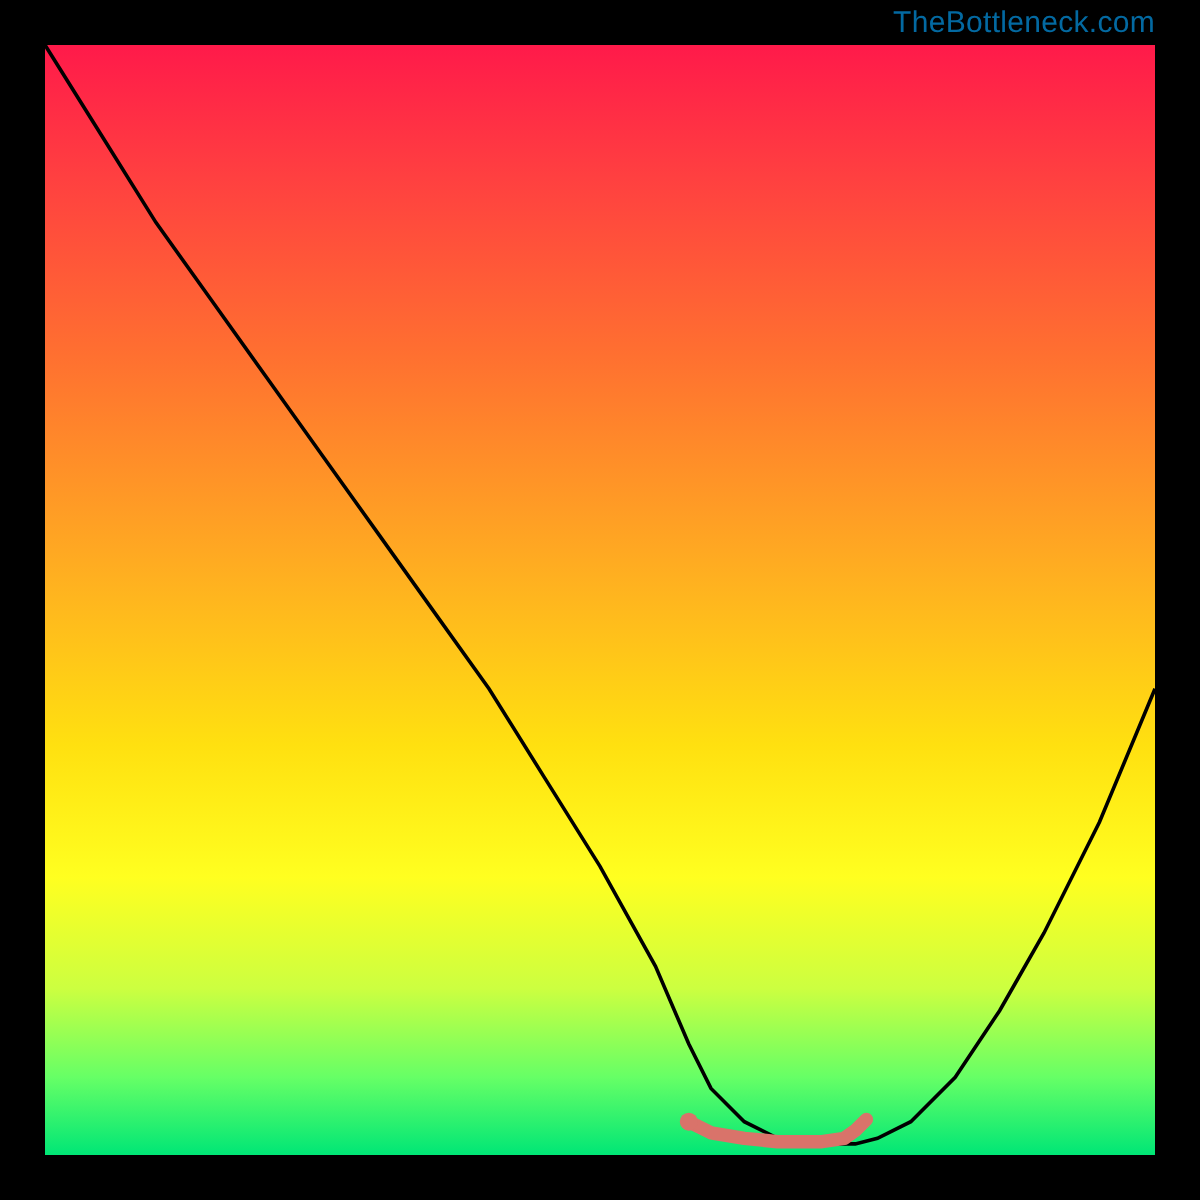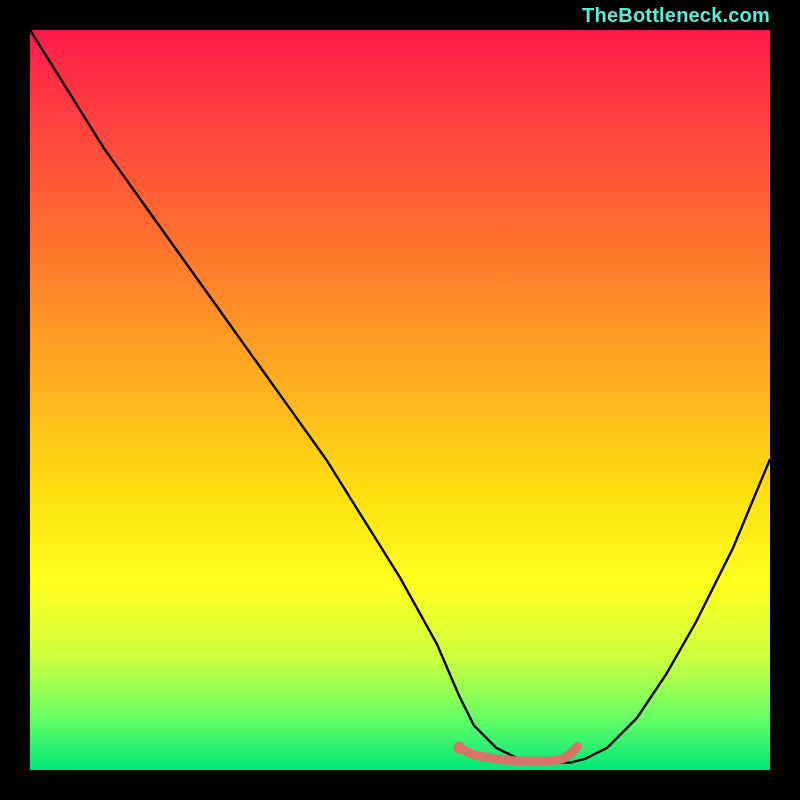--- a/index.html
+++ b/index.html
@@ -27,22 +27,22 @@
       #66ff66 93%,
       #00e676 100%);
     box-sizing: border-box;
   }
   .watermark {
     position: absolute;
     top: 4px;
     right: 30px;
     font-family: Arial, Helvetica, sans-serif;
     font-size: 20px;
-    font-weight: 700;
-    color: #5eead4;
+    font-weight: 400;
+    color: #0369a1;
     letter-spacing: 0.2px;
     user-select: none;
   }
   svg.plot {
     position: absolute;
     left: 30px;
     top: 30px;
     width: 740px;
     height: 740px;
     overflow: visible;

